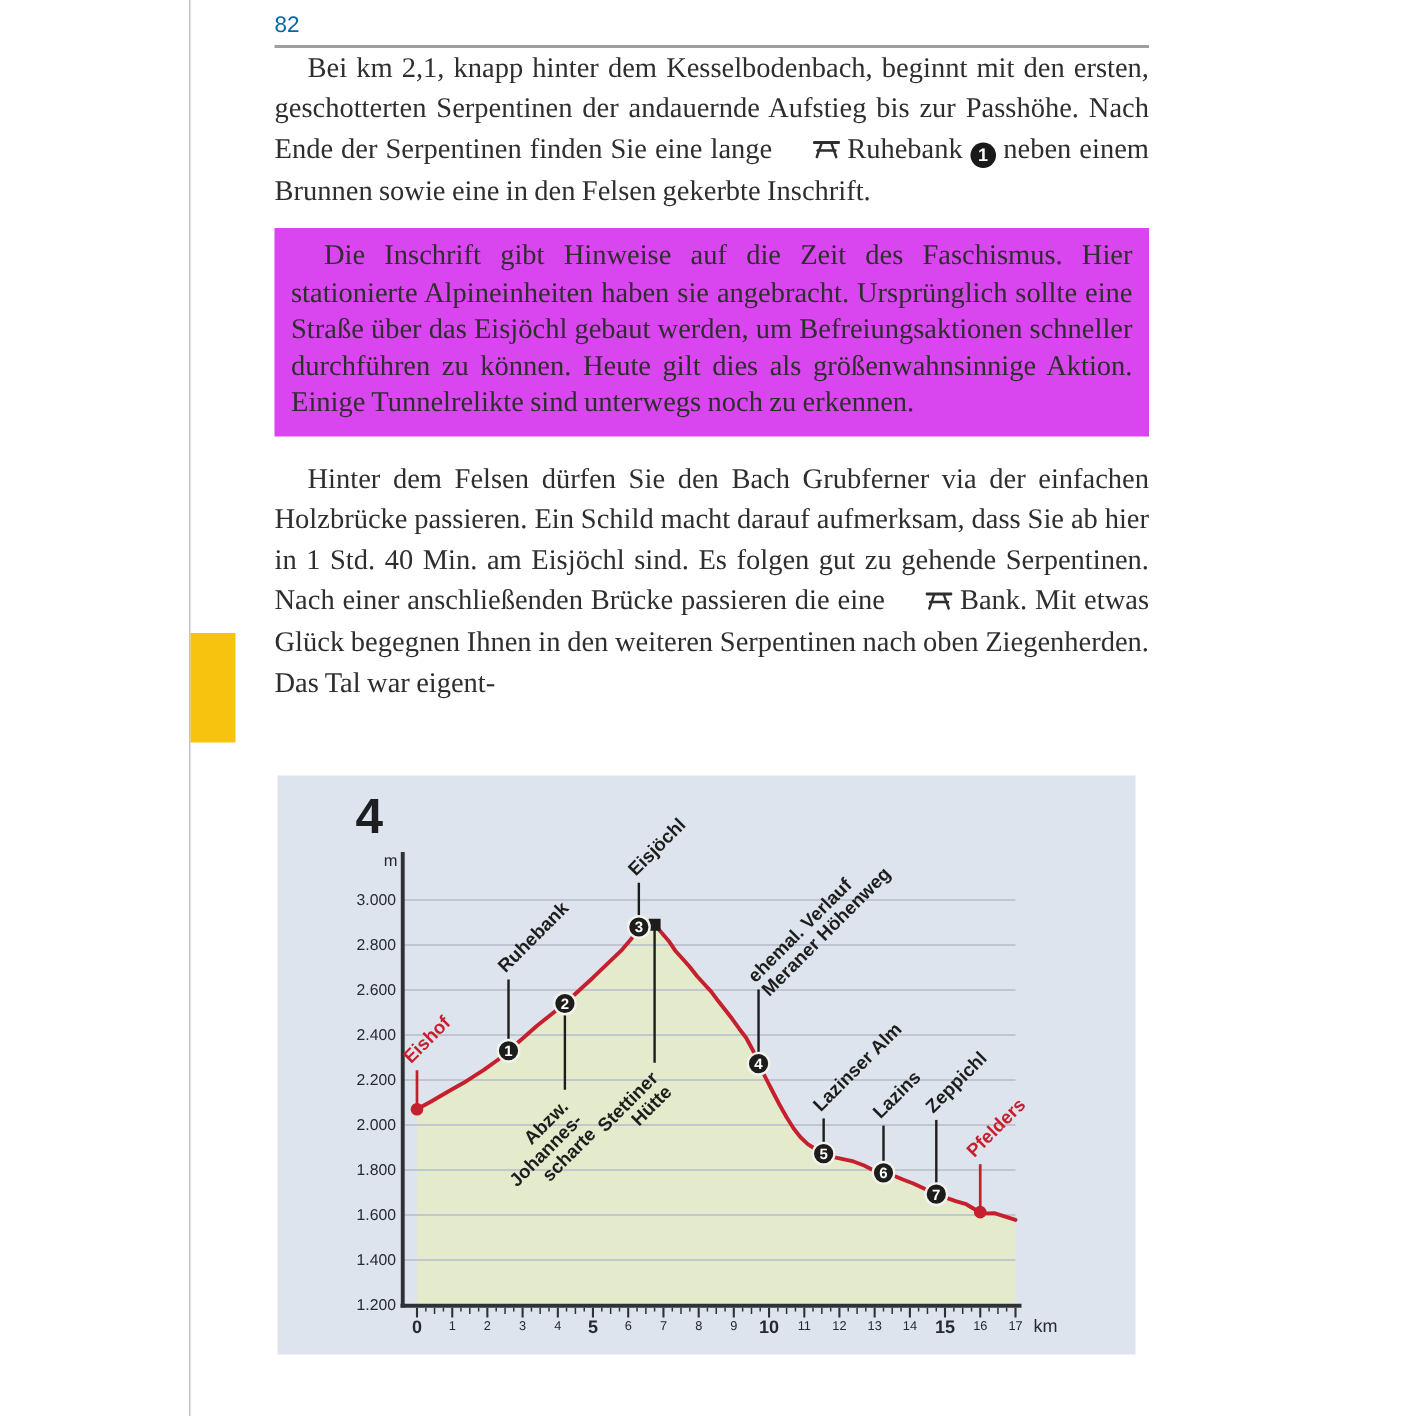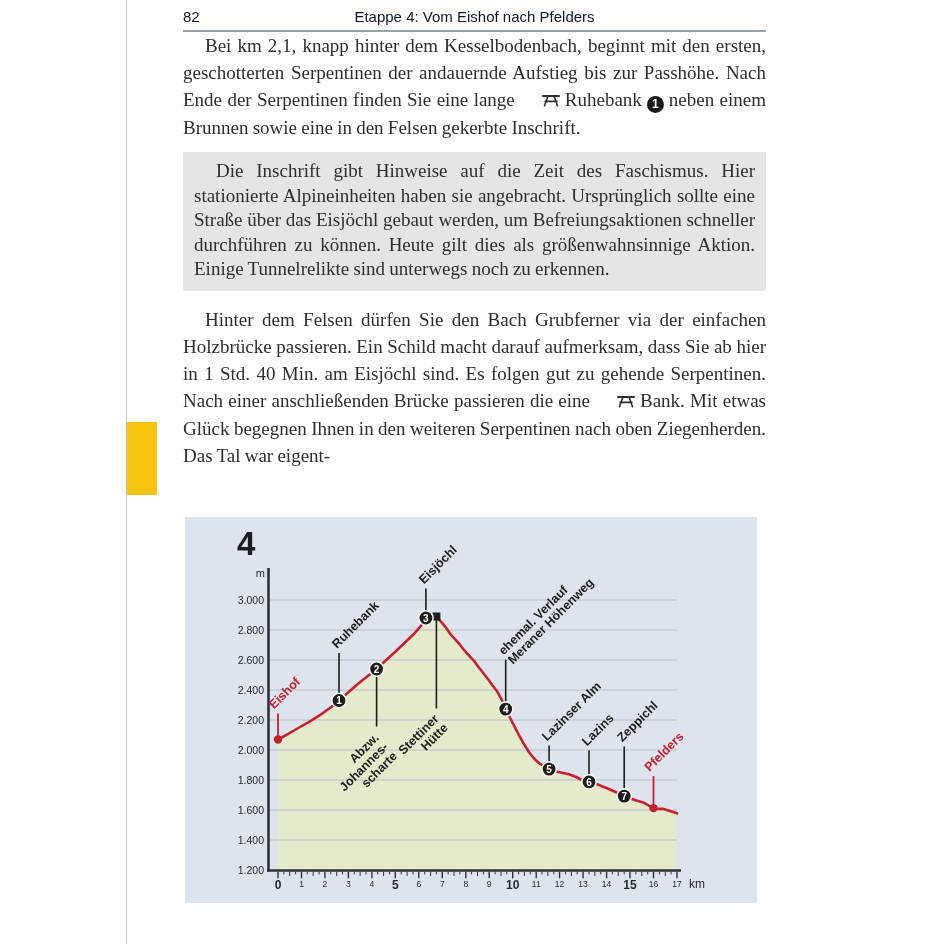--- a/index.html
+++ b/index.html
@@ -2,28 +2,28 @@
 <html><head>
 <meta charset="utf-8">
 <style>
   html,body{margin:0;padding:0;background:#ffffff;}
   .page{position:relative;width:944px;height:944px;background:#ffffff;overflow:hidden;
         font-family:"Liberation Serif",serif;color:#2b2b2b;}
   .spine-line{position:absolute;left:126px;top:0;width:1px;height:944px;background:#c3c3c3;}
   .margin-tab{position:absolute;left:127px;top:422px;width:30px;height:73px;background:#f6c40e;}
   .content{position:absolute;left:183px;top:8px;width:583px;}
   .header-row{display:flex;align-items:baseline;font-family:"Liberation Sans",sans-serif;
-              font-size:15px;color:#0f172a;padding-bottom:5px;border-bottom:2px solid #9aa0a4;}
+              font-size:15px;color:#0369a1;padding-bottom:5px;border-bottom:2px solid #9aa0a4;}
   .page-num{width:120px;text-align:left;}
   .header-title{flex:1;text-align:center;}
   .header-spacer{width:120px;}
   .body-text p{margin:0;font-size:19px;line-height:27px;text-align:justify;color:#2e2e2e;word-spacing:-0.5px;}
   .p1{margin-top:22px !important;}
   .indent{text-indent:22px;}
-  .info-box{margin-top:11px;background:#e5e5e5;padding:7px 11px 9px 11px;}
+  .info-box{margin-top:11px;background:#d946ef;padding:7px 11px 9px 11px;}
   .info-box p{font-size:19px;line-height:24.5px;text-align:justify;margin:0;}
   .p3{margin-top:15px !important;}
   .bench-icon-wrap{display:inline-block;vertical-align:-1px;margin:0 5px;}
   .inline-marker{display:inline-block;width:17px;height:17px;border-radius:50%;background:#1a1a1a;
                  color:#fff;font-family:"Liberation Sans",sans-serif;font-size:12px;font-weight:bold;
                  text-align:center;line-height:17px;vertical-align:-2px;margin:0 5px;text-indent:0;}
   .chart{position:absolute;left:185px;top:517px;width:572px;height:386px;background:#dde4ee;}
   .chart-number{position:absolute;left:52px;top:8px;font-family:"Liberation Sans",sans-serif;
                 font-size:33px;font-weight:bold;color:#1c1e21;}
   .chart svg{position:absolute;left:0;top:0;}
@@ -31,21 +31,20 @@
 </head>
 <body>
 
 <div class="page">
   <div class="spine-line"></div>
   <div class="margin-tab"></div>
 
   <div class="content">
     <div class="header-row">
       <span class="page-num">82</span>
-      <span class="header-title">Etappe 4: Vom Eishof nach Pfelders</span>
       <span class="header-spacer"></span>
     </div>
 
     <div class="body-text">
 
       <p class="indent"><span>Bei km 2,1, knapp hinter dem Kesselbodenbach, beginnt mit den ersten, geschotterten Serpentinen der andauernde Aufstieg bis zur Passhöhe. Nach Ende der Serpentinen finden Sie eine lange</span><span class="bench-icon-wrap"><svg width="18" height="14" viewBox="0 0 20 15">
               <g stroke="#2e2e2e" fill="none" stroke-linecap="round">
                 <line x1="1" y1="3" x2="19" y2="3" stroke-width="2.2"></line>
                 <line x1="6.4" y1="3.5" x2="2.8" y2="13.8" stroke-width="1.8"></line>
                 <line x1="13.6" y1="3.5" x2="17.2" y2="13.8" stroke-width="1.8"></line>

